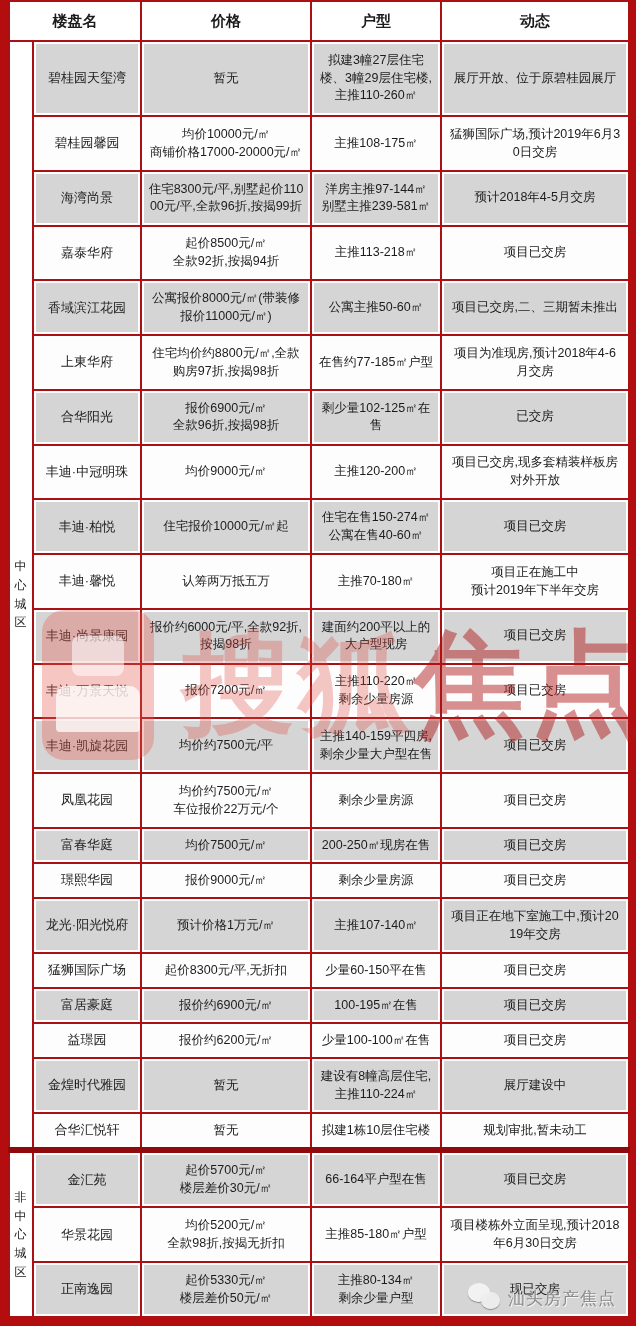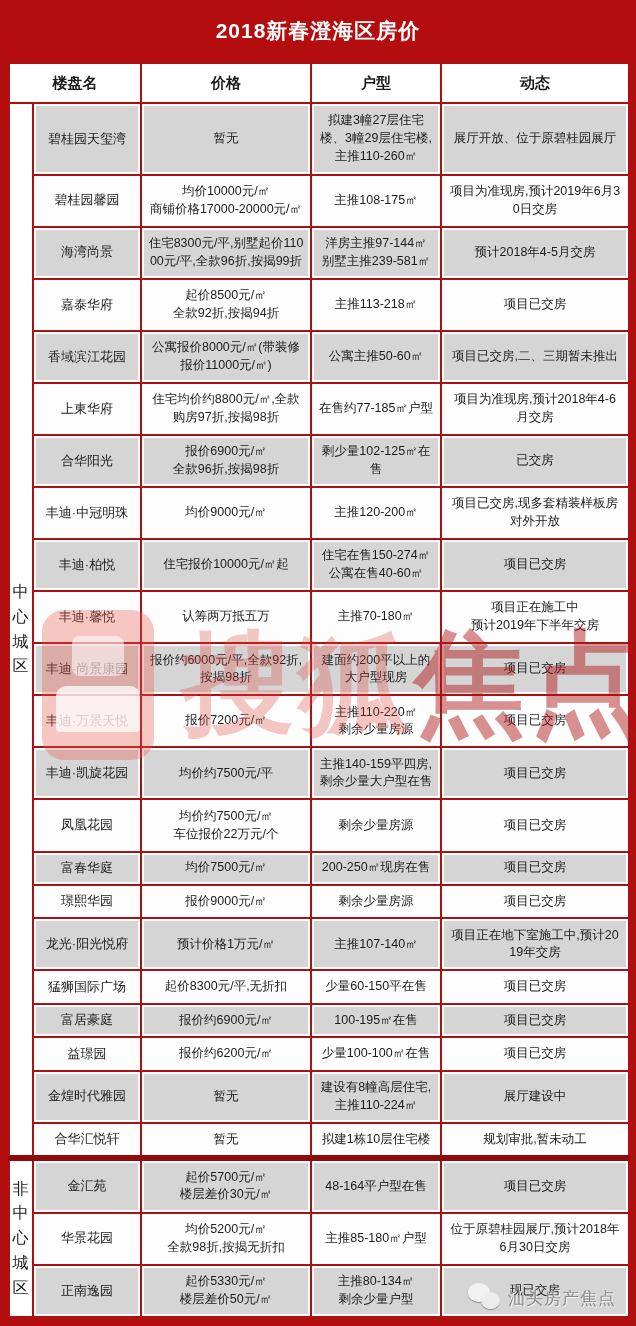--- a/index.html
+++ b/index.html
@@ -39,21 +39,21 @@
     word-break:break-all;
   }
   .price-table th{
     background:#ffffff;font-size:15px;font-weight:bold;height:40px;
     white-space:nowrap;
   }
   tr.shade td{background:var(--row-gray);}
   tr.plain td{background:var(--row-white);}
   td.group-cell{
     background:#ffffff !important;
-    width:24px;font-size:16px;line-height:1.55;letter-spacing:1px;
+    width:24px;font-size:12px;line-height:1.55;letter-spacing:1px;
     padding:8px 2px;
   }
   td.col-name{font-size:13px;text-align:center;}
   td.section-start{border-top:6px solid var(--red-thick);}
   
   .wm-center{
     position:absolute;left:42px;top:582px;width:636px;height:205px;
     display:flex;align-items:center;pointer-events:none;z-index:5;
   }
   .wm-logo{
@@ -88,23 +88,20 @@
   .wm-bottom-text{
     font-size:17px;font-weight:normal;color:rgba(125,125,125,0.95);
     text-shadow:1px 1px 0 rgba(255,255,255,0.85);white-space:nowrap;letter-spacing:1px;
   }
 </style>
 </head>
 <body>
 
 <div class="page">
 
-  <div class="banner">
-    <span class="banner-title">2018新春澄海区房价</span>
-  </div>
 
   <div class="table-area">
     <table class="price-table">
       <colgroup>
         <col style="width:24px">
           <col style="width:108px">
           <col style="width:170px">
         <col style="width:130px">
           <col style="width:188px">
       </colgroup>
@@ -122,21 +119,21 @@
             <td class="col-name">碧桂园天玺湾</td>
             <td class="col-price">暂无</td>
             <td class="col-unit">拟建3幢27层住宅楼、3幢29层住宅楼,主推110-260㎡</td>
             <td class="col-status">展厅开放、位于原碧桂园展厅</td>
           </tr>
           <tr class="plain">
             <td class="col-name">碧桂园馨园</td>
             <td class="col-price">均价10000元/㎡
 商铺价格17000-20000元/㎡</td>
             <td class="col-unit">主推108-175㎡</td>
-            <td class="col-status">项目为准现房,预计2019年6月30日交房</td>
+            <td class="col-status">猛狮国际广场,预计2019年6月30日交房</td>
           </tr>
           <tr class="shade">
             <td class="col-name">海湾尚景</td>
             <td class="col-price">住宅8300元/平,别墅起价11000元/平,全款96折,按揭99折</td>
             <td class="col-unit">洋房主推97-144㎡
 别墅主推239-581㎡</td>
             <td class="col-status">预计2018年4-5月交房</td>
           </tr>
           <tr class="plain">
             <td class="col-name">嘉泰华府</td>
@@ -256,29 +253,29 @@
             <td class="col-name">合华汇悦轩</td>
             <td class="col-price">暂无</td>
             <td class="col-unit">拟建1栋10层住宅楼</td>
             <td class="col-status">规划审批,暂未动工</td>
           </tr>
           <tr class="shade">
             <td class="group-cell section-start" rowspan="3">非中心城区</td>
             <td class="col-name section-start">金汇苑</td>
             <td class="col-price section-start">起价5700元/㎡
 楼层差价30元/㎡</td>
-            <td class="col-unit section-start">48-164平户型在售</td>
+            <td class="col-unit section-start">66-164平户型在售</td>
             <td class="col-status section-start">项目已交房</td>
           </tr>
           <tr class="plain">
             <td class="col-name">华景花园</td>
             <td class="col-price">均价5200元/㎡
 全款98折,按揭无折扣</td>
             <td class="col-unit">主推85-180㎡户型</td>
-            <td class="col-status">位于原碧桂园展厅,预计2018年6月30日交房</td>
+            <td class="col-status">项目楼栋外立面呈现,预计2018年6月30日交房</td>
           </tr>
           <tr class="shade">
             <td class="col-name">正南逸园</td>
             <td class="col-price">起价5330元/㎡
 楼层差价50元/㎡</td>
             <td class="col-unit">主推80-134㎡
 剩余少量户型</td>
             <td class="col-status">现已交房</td>
           </tr>
         </tbody>

